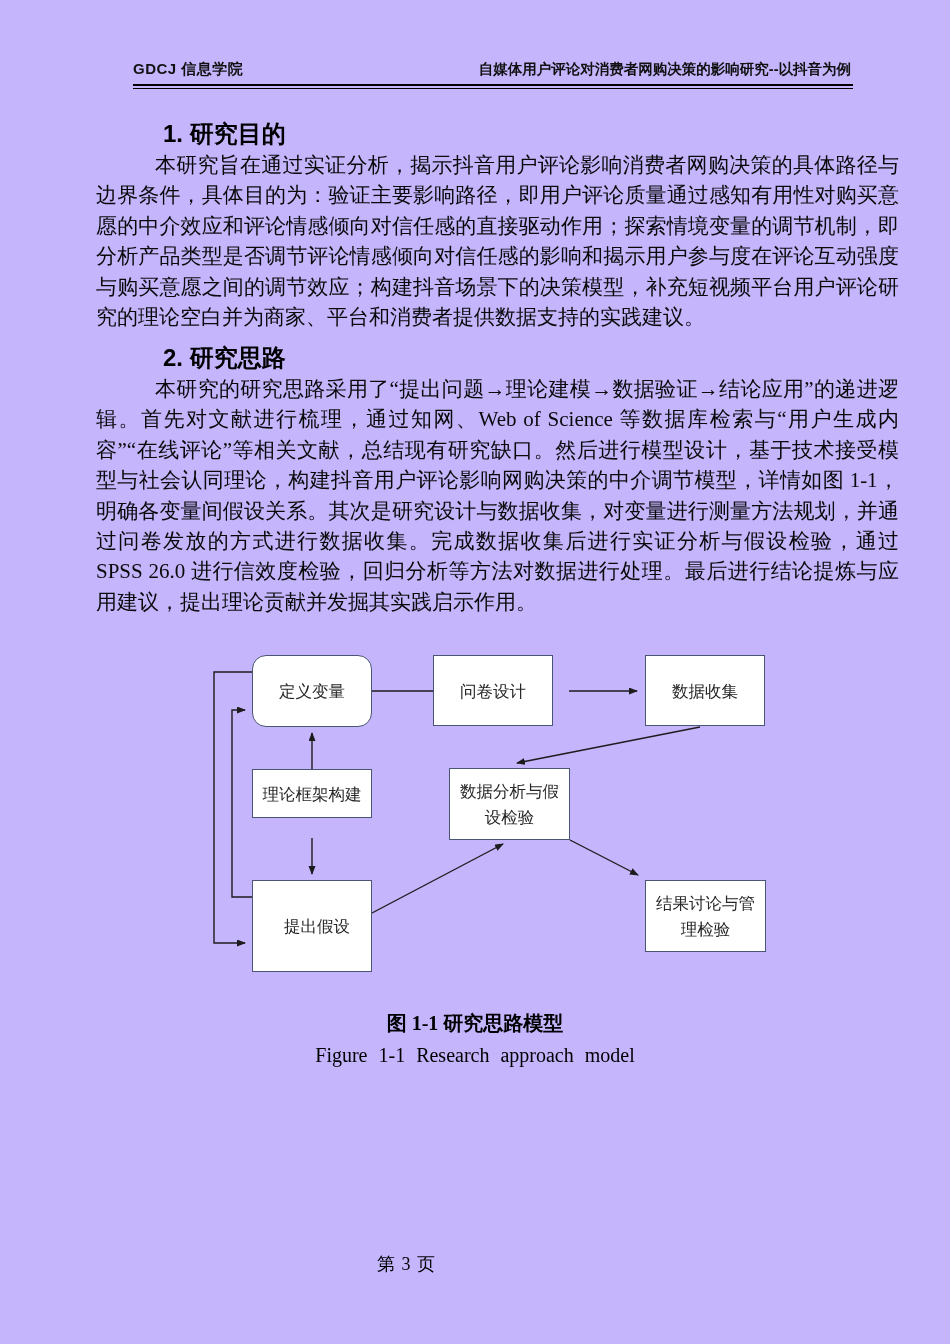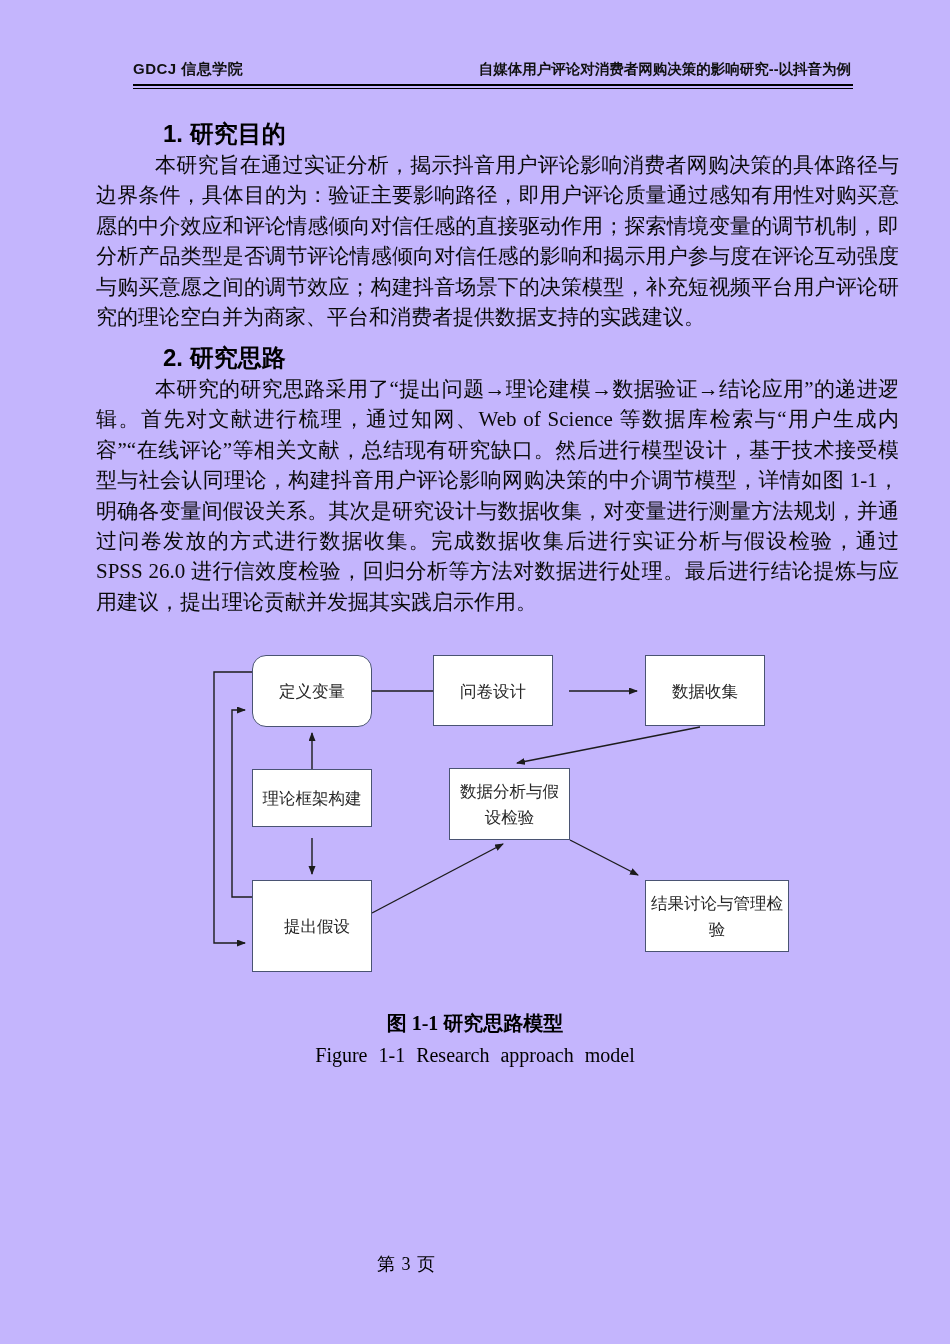--- a/index.html
+++ b/index.html
@@ -93,24 +93,24 @@
         <polyline points="312,769 312,733" fill="none" stroke="#1c1c1c" stroke-width="1.4" marker-end="url(#arw)"></polyline>
         <polyline points="312,838 312,874" fill="none" stroke="#1c1c1c" stroke-width="1.4" marker-end="url(#arw)"></polyline>
         <polyline points="372,913 503,844" fill="none" stroke="#1c1c1c" stroke-width="1.4" marker-end="url(#arw)"></polyline>
         <polyline points="570,840 638,875" fill="none" stroke="#1c1c1c" stroke-width="1.4" marker-end="url(#arw)"></polyline>
         <polyline points="252,672 214,672 214,943 245,943" fill="none" stroke="#1c1c1c" stroke-width="1.4" marker-end="url(#arw)"></polyline>
         <polyline points="252,897 232,897 232,710 245,710" fill="none" stroke="#1c1c1c" stroke-width="1.4" marker-end="url(#arw)"></polyline>
       </svg>
       <div class="flow-node" style="left: 252px; top: 655px; width: 120px; height: 72px; border-color: rgb(74, 84, 115); border-radius: 14px;">定义变量</div>
       <div class="flow-node" style="left: 433px; top: 655px; width: 120px; height: 71px; border-color: rgb(74, 84, 115);">问卷设计</div>
       <div class="flow-node" style="left: 645px; top: 655px; width: 120px; height: 71px; border-color: rgb(74, 84, 115);">数据收集</div>
-      <div class="flow-node" style="left: 252px; top: 769px; width: 120px; height: 58px; border-color: rgb(74, 84, 115);">理论框架构建</div>
+      <div class="flow-node" style="left: 252px; top: 769px; width: 120px; height: 49px; border-color: rgb(74, 84, 115);">理论框架构建</div>
       <div class="flow-node" style="left: 449px; top: 768px; width: 121px; height: 72px; border-color: rgb(74, 84, 115);">数据分析与假设检验</div>
       <div class="flow-node" style="left: 252px; top: 880px; width: 120px; height: 92px; border-color: rgb(74, 84, 115); padding-left: 12px;">提出假设</div>
-      <div class="flow-node" style="left: 645px; top: 880px; width: 144px; height: 72px; border-color: rgb(74, 84, 115);">结果讨论与管理检验</div>
+      <div class="flow-node" style="left: 645px; top: 880px; width: 121px; height: 72px; border-color: rgb(74, 84, 115);">结果讨论与管理检验</div>
     </div>
 
   <div class="cap-zh">图 1-1 研究思路模型</div>
   <div class="cap-en">Figure  1-1  Research  approach  model</div>
 
   <div class="footer">第 3 页</div>
 
 </div>
 
 </body></html>

